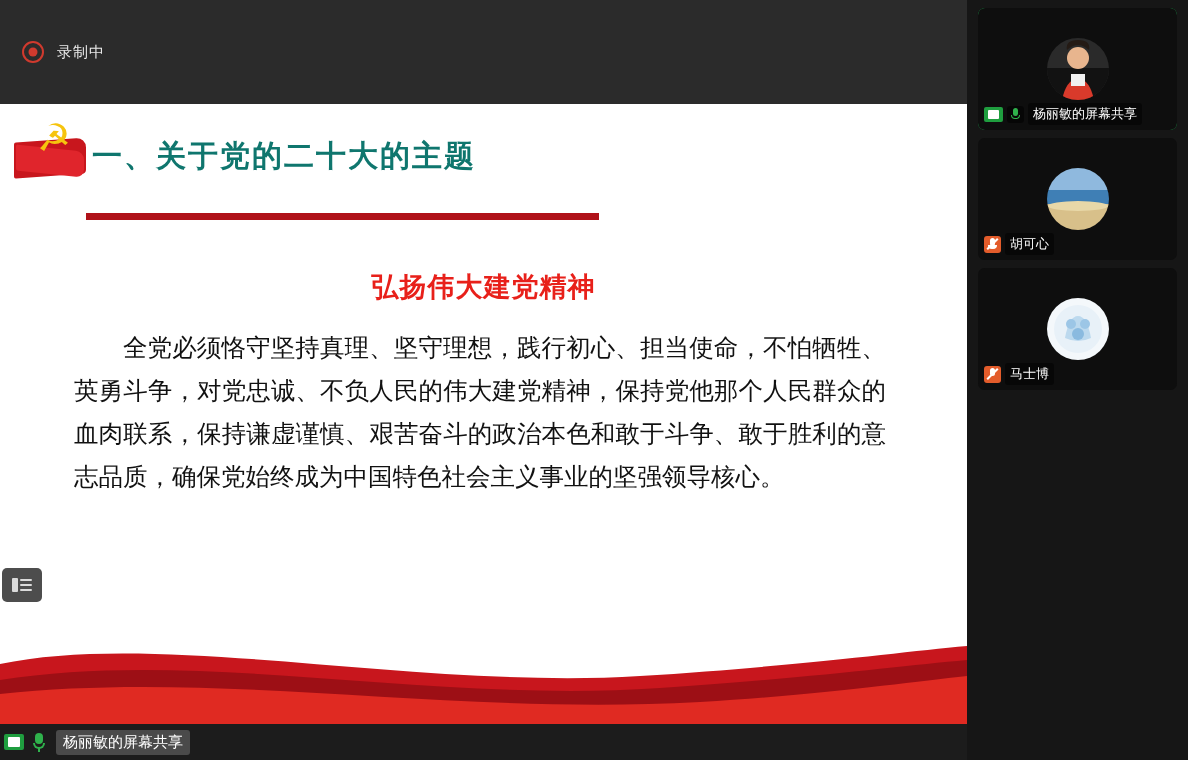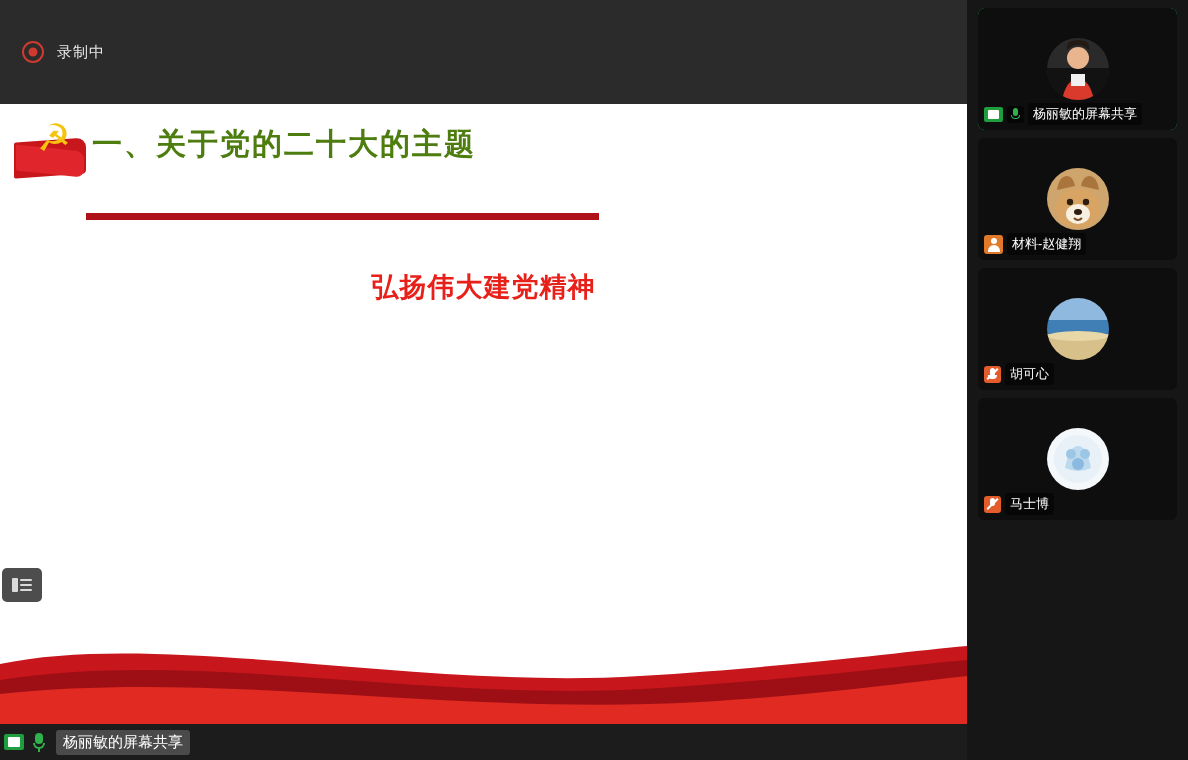--- a/index.html
+++ b/index.html
@@ -95,22 +95,22 @@
     left: 20px; top: 0px;
     width: 40px; height: 40px;
     color: #f6c40e;
     font-size: 38px;
     line-height: 40px;
     text-align: center;
   }
 
   #slide-title {
     position: absolute;
-    left: 92px; top: 20px;
-    color: #4d7c0f;
+    left: 92px; top: 32px;
+    color: #0f766e;
     font-size: 30px;
     font-weight: bold;
     letter-spacing: 2px;
     white-space: nowrap;
   }
   #title-rule {
     position: absolute;
     left: 86px; top: 109px;
     width: 513px; height: 7px;
     background: #b01219;
@@ -339,20 +339,21 @@
         <div class="flag"></div>
         <div class="flag2"></div>
         <div class="symbol">☭</div>
       </div>
 
       <div id="slide-title">一、关于党的二十大的主题</div>
       <div id="title-rule"></div>
 
       <div id="slide-subtitle">弘扬伟大建党精神</div>
 
+      <div id="slide-body">全党必须恪守坚持真理、坚守理想，践行初心、担当使命，不怕牺牲、英勇斗争，对党忠诚、不负人民的伟大建党精神，保持党他那个人民群众的血肉联系，保持谦虚谨慎、艰苦奋斗的政治本色和敢于斗争、敢于胜利的意志品质，确保党始终成为中国特色社会主义事业的坚强领导核心。</div>
 
       <div id="ribbon">
         <svg width="967" height="100" viewBox="0 0 967 100" preserveAspectRatio="none">
           <path d="M0,40 C160,6 420,66 640,52 C800,42 900,28 967,22 L967,100 L0,100 Z" fill="#c8161d"></path>
           <path d="M0,56 C200,24 430,80 660,64 C810,54 900,42 967,36 L967,100 L0,100 Z" fill="#9d0f15"></path>
           <path d="M0,70 C220,46 450,92 700,78 C830,70 910,58 967,52 L967,100 L0,100 Z" fill="#e02a22"></path>
         </svg>
       </div>
 
       <div id="list-btn">
@@ -394,40 +395,20 @@
         <div class="badge-share"></div>
         <div class="badge-mic">
           <div class="cap"></div>
             <div class="base"></div>
         </div>
         <div class="tile-name">杨丽敏的屏幕共享</div>
       </div>
     </div>
 
 
-    <div class="tile">
-      <div class="bg" style="background:#0e0e0e;"></div>
-      <div class="avatar">
-        <svg width="62" height="62" viewBox="0 0 62 62">
-          <rect width="62" height="62" fill="#cfa56e"></rect>
-          <ellipse cx="31" cy="40" rx="22" ry="20" fill="#d8a463"></ellipse>
-          <path d="M10 22 q2 -14 10 -14 q6 0 8 10z" fill="#a9753d"></path>
-          <path d="M52 22 q-2 -14 -10 -14 q-6 0 -8 10z" fill="#a9753d"></path>
-          <ellipse cx="31" cy="46" rx="12" ry="10" fill="#f6efe2"></ellipse>
-          <circle cx="23" cy="34" r="3.2" fill="#2c1d10"></circle>
-          <circle cx="39" cy="34" r="3.2" fill="#2c1d10"></circle>
-          <ellipse cx="31" cy="44" rx="4" ry="3" fill="#2c1d10"></ellipse>
-          <path d="M27 50 q4 4 8 0" stroke="#7a4a22" stroke-width="2" fill="none"></path>
-        </svg>
-      </div>
-      <div class="tile-footer">
-        <div class="badge-avatar"></div>
-        <div class="tile-name">材料-赵健翔</div>
-      </div>
-    </div>
 
 
     <div class="tile">
       <div class="bg" style="background:#0e0e0e;"></div>
       <div class="avatar">
         <svg width="62" height="62" viewBox="0 0 62 62">
           <rect width="62" height="22" fill="#8fb9de"></rect>
           <rect y="22" width="62" height="14" fill="#3f7fb5"></rect>
           <rect y="36" width="62" height="26" fill="#d8c08a"></rect>
           <ellipse cx="31" cy="38" rx="30" ry="5" fill="#e8d8a8"></ellipse>

